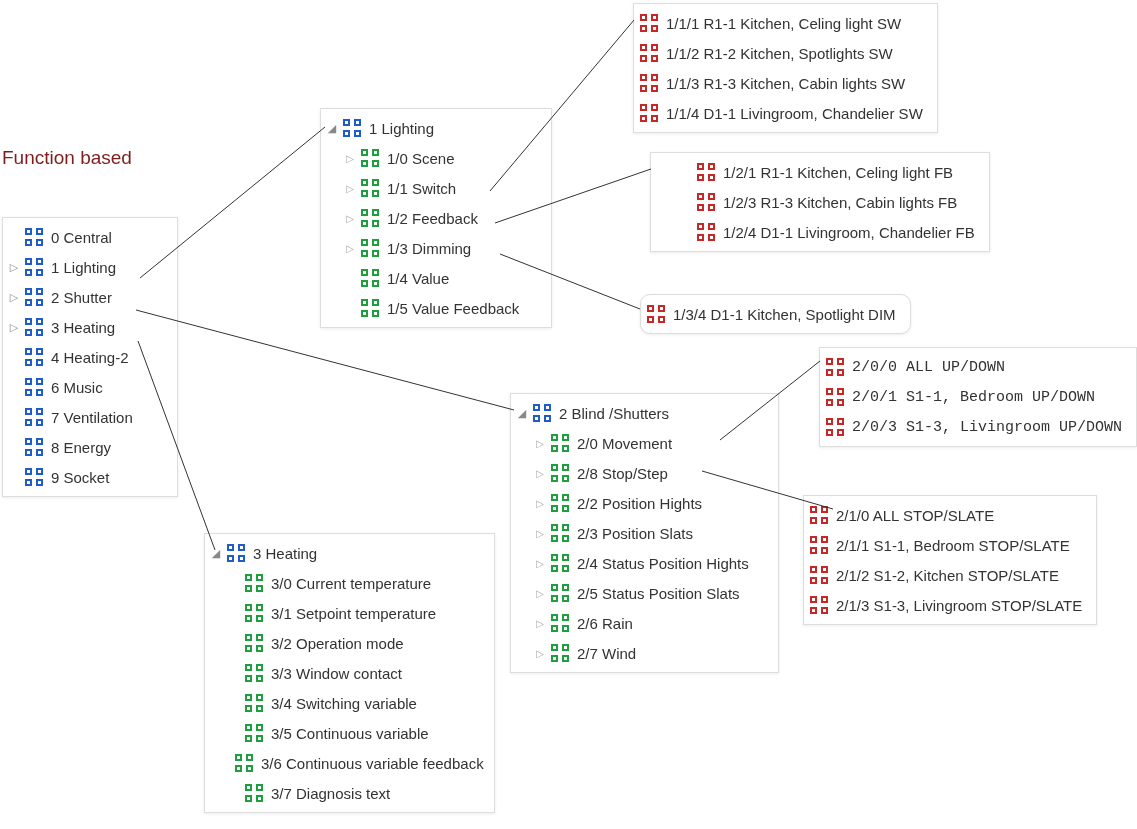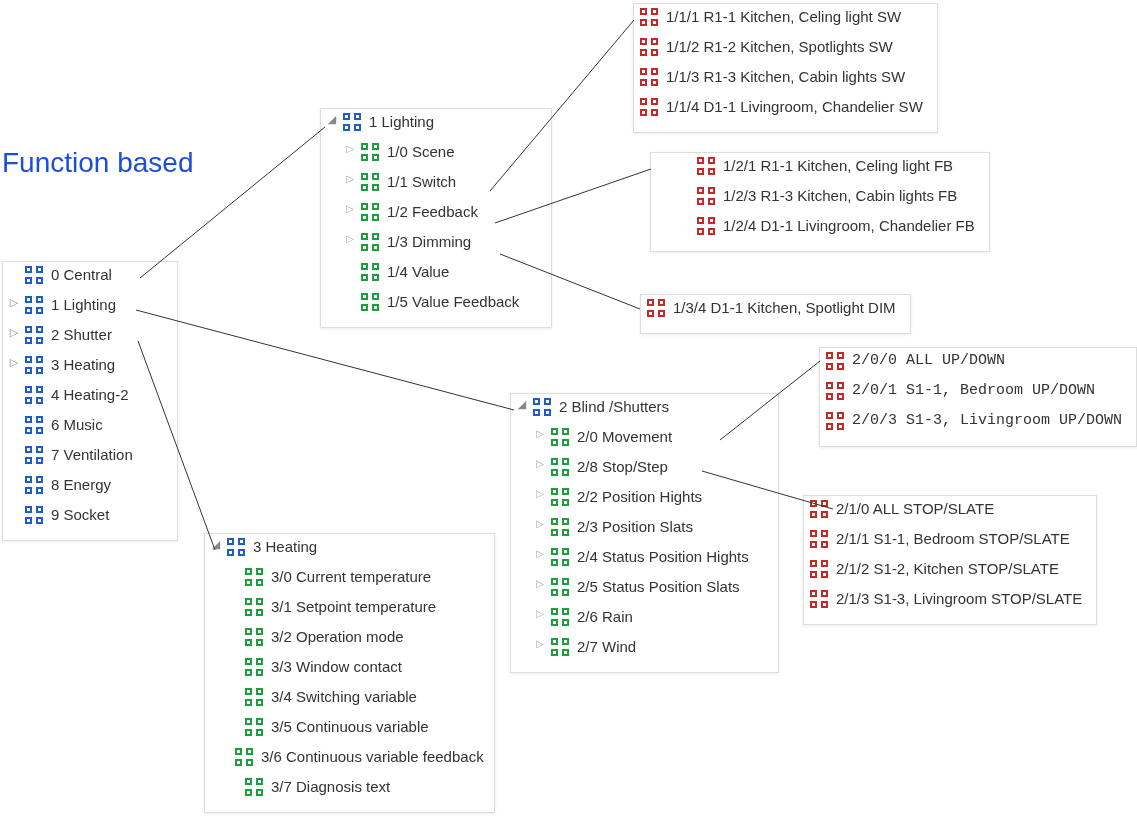--- a/index.html
+++ b/index.html
@@ -16,25 +16,26 @@
   }
   .panel {
     position: absolute;
     background: #fff;
     border: 1px solid #ddd;
     box-shadow: 0 1px 3px rgba(0,0,0,0.08);
     padding: 4px 8px 4px 4px;
   }
   .title {
     position: absolute;
-    font-size: 28px;
-    color: #1d4ed8;
+    font-size: 19px;
+    color: #7f1d1d;
   }
   .row {
     display: flex;
+    align-items: center;
     height: 30px;
     white-space: nowrap;
     gap: 6px;
     padding-left: 2px;
     padding-right: 6px;
   }
   .row .exp {
     width: 10px;
     display: inline-flex;
     justify-content: center;
@@ -76,21 +77,21 @@
   }
   svg.connectors line {
     stroke:#333;stroke-width:1;
   }
 </style>
 </head>
 <body>
 
 <div class="title" style="left:2px;top:147px;">Function based</div>
 
-<div class="panel" id="panel-main" style="left:2px;top:217px;width:162px;margin-top:44px;">
+<div class="panel" id="panel-main" style="left:2px;top:217px;width:162px;">
     <div class="row">
       <span class="exp"></span>
       <span class="gicon four blue">
         <span></span>
         <span></span>
         <span></span>
         <span></span>
       </span>
       <span class="label">0 Central</span>
     </div>
@@ -311,21 +312,21 @@
       <span class="gicon four red">
         <span></span>
         <span></span>
         <span></span>
         <span></span>
       </span>
       <span class="label">1/2/4 D1-1 Livingroom, Chandelier  FB</span>
     </div>
   </div>
 
-<div class="panel" id="panel-dimming" style="left:640px;top:294px;">
+<div class="panel" id="panel-dimming" style="left:640px;top:294px;border-radius:10px;">
     <div class="row">
       <span class="gicon four red">
         <span></span>
         <span></span>
         <span></span>
         <span></span>
       </span>
       <span class="label">1/3/4 D1-1 Kitchen, Spotlight DIM</span>
     </div>
   </div>

